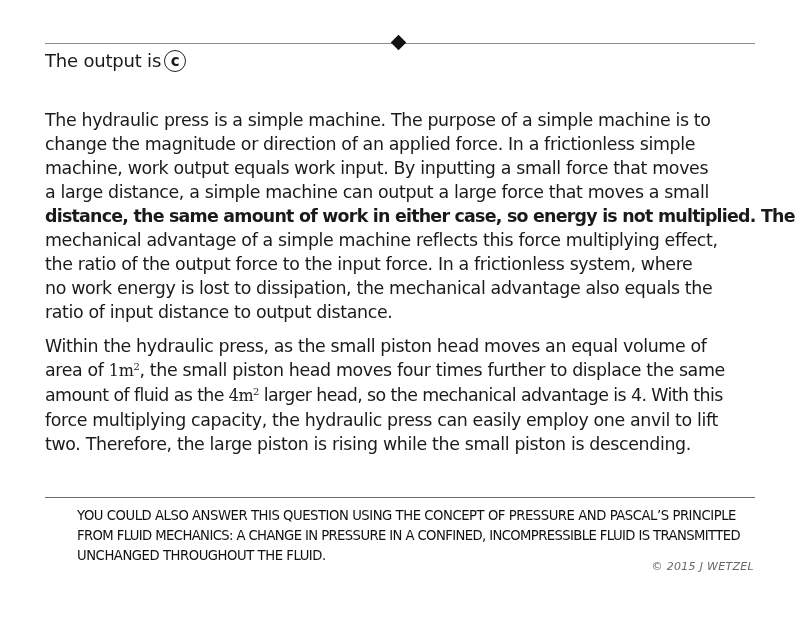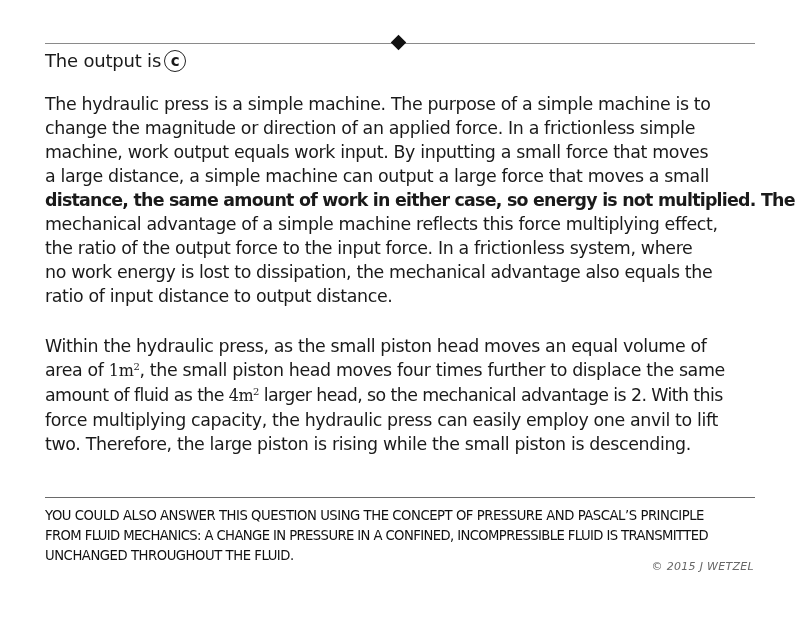--- a/index.html
+++ b/index.html
@@ -63,21 +63,21 @@
       font-size: 17.4px;
       line-height: 24px;
       letter-spacing: -0.35px;
       word-spacing: 0px;
       margin: 0;
     }
     .para .line {
       display: block;
       white-space: nowrap;
     }
-    .p1 { top: 92px; }
+    .p1 { top: 108px; }
     .p2 { top: 334px; }
     .math {
       font-family: "DejaVu Serif", serif;
       font-size: 16px;
     }
     .math sup {
       font-size: 10px;
       vertical-align: 6px;
       line-height: 0;
     }
@@ -96,20 +96,21 @@
       width: 715px;
       font-size: 13.2px;
       line-height: 20px;
       letter-spacing: -0.45px;
       color: #111;
       margin: 0;
     }
     .footnote .line {
       display: block;
       white-space: nowrap;
+      margin-left: 32px;
     }
     .copyright {
       position: absolute;
       right: 46px;
       top: 560px;
       font-size: 11px;
       font-style: italic;
       color: #666;
       letter-spacing: 0.3px;
     }
@@ -136,21 +137,21 @@
   <span class="line">no work energy is lost to dissipation, the mechanical advantage also equals the</span>
   <span class="line">ratio of input distance to output distance.</span>
 </div>
 
 <div class="para p2">
   <span class="line">Within the hydraulic press, as the small piston head moves an equal volume of</span>
   <span class="line">
     <span>area of </span><span class="math"><span>1m</span><sup>2</sup></span><span>, the small piston head moves four times further to displace the same</span>
   </span>
   <span class="line" style="letter-spacing:-0.6px;">
-    <span>amount of fluid as the </span><span class="math"><span>4m</span><sup>2</sup></span><span> larger head, so the mechanical advantage is 2.  With this</span>
+    <span>amount of fluid as the </span><span class="math"><span>4m</span><sup>2</sup></span><span> larger head, so the mechanical advantage is 4.  With this</span>
   </span>
   <span class="line">force multiplying capacity, the hydraulic press can easily employ one anvil to lift</span>
   <span class="line">two. Therefore, the large piston is rising while the small piston is descending.</span>
 </div>
 
 <div class="bottom-rule"></div>
 
 <div class="footnote">
   <span class="line">YOU COULD ALSO ANSWER THIS QUESTION USING THE CONCEPT OF PRESSURE AND PASCAL’S PRINCIPLE</span>
   <span class="line" style="letter-spacing:-0.6px;">FROM FLUID MECHANICS: A CHANGE IN PRESSURE IN A CONFINED, INCOMPRESSIBLE FLUID IS TRANSMITTED</span>

